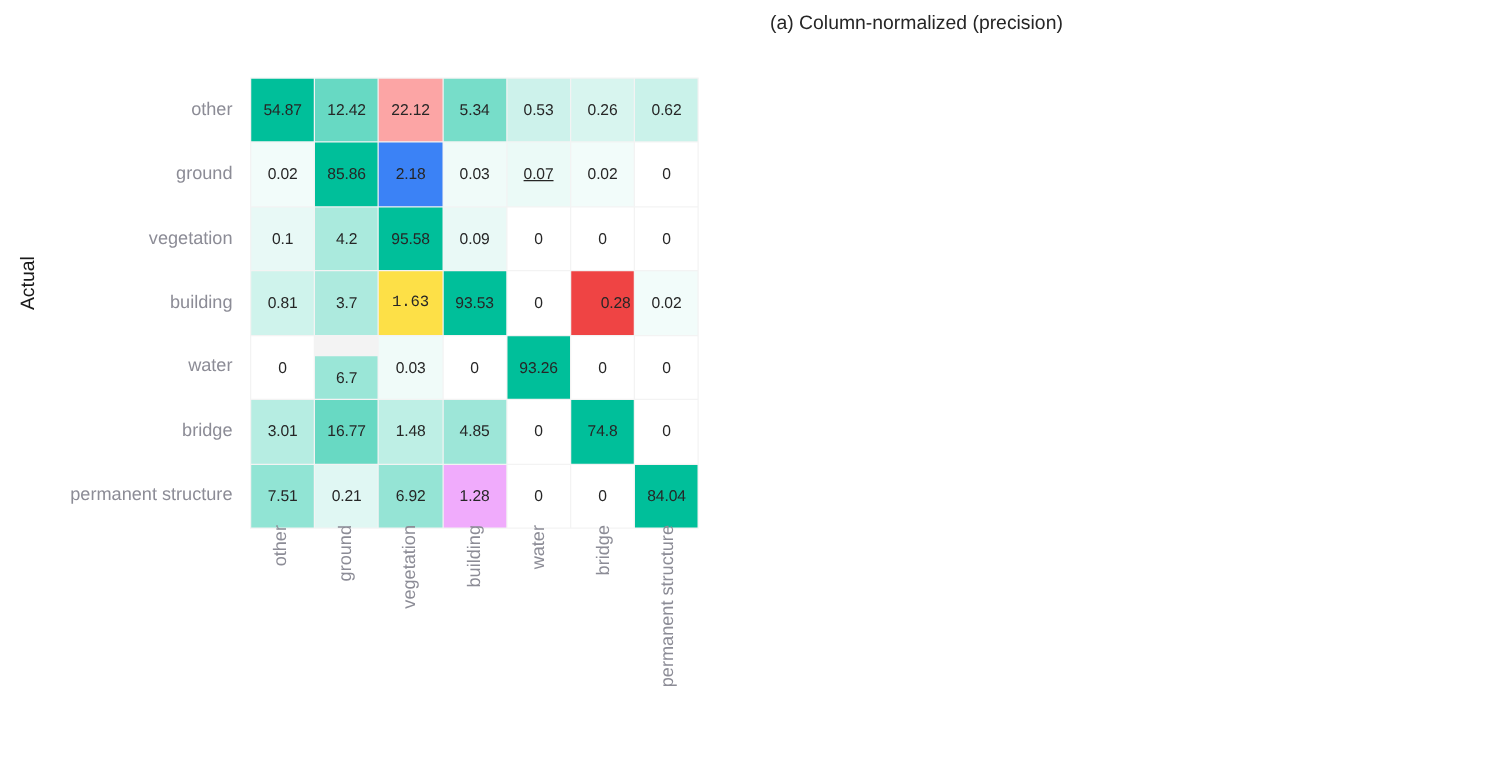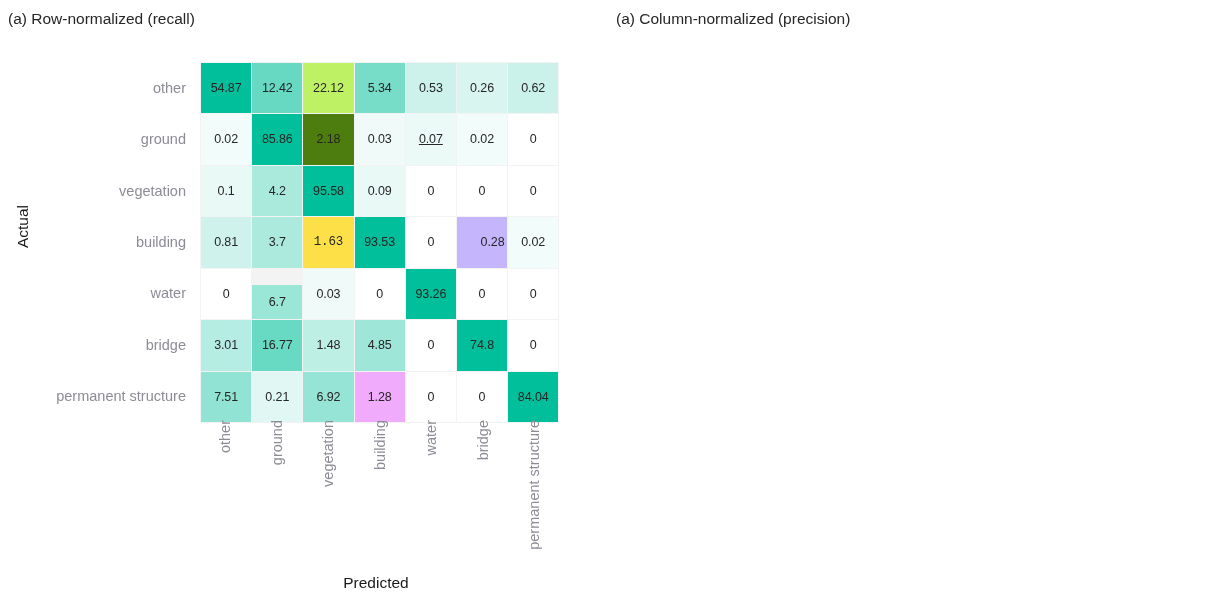--- a/index.html
+++ b/index.html
@@ -123,62 +123,61 @@
     color: #1a1a1a;
     white-space: nowrap;
     text-align: center;
   }
   #axis-x-left  { left: 200px; width: 352px; }
 </style>
 </head>
 <body>
 
 <div class="panel" id="panel-left">
-  <div class="panel-title">(a) Row-normalized (recall)</div>
 
   <div class="axis-y" id="axis-y-left">Actual</div>
 
   <div class="ylabels" id="ylabels-left">
       <div class="ytick">other</div>
       <div class="ytick">ground</div>
       <div class="ytick">vegetation</div>
       <div class="ytick">building</div>
       <div class="ytick">water</div>
       <div class="ytick">bridge</div>
       <div class="ytick">permanent structure</div>
     </div>
 
   <div class="grid" id="grid-left">
       <div class="cell onlight" style="background: rgb(0, 191, 154);">54.87</div>
       <div class="cell onlight" style="background: rgb(103, 217, 195);">12.42</div>
-      <div class="cell onlight" style="background: #bef264;">22.12</div>
+      <div class="cell onlight" style="background: #fca5a5;">22.12</div>
       <div class="cell onlight" style="background: rgb(119, 221, 201);">5.34</div>
       <div class="cell onlight" style="background: rgb(205, 242, 235);">0.53</div>
       <div class="cell onlight" style="background: rgb(216, 245, 239);">0.26</div>
       <div class="cell onlight" style="background: rgb(202, 242, 234);">0.62</div>
       <div class="cell onlight" style="background: rgb(242, 252, 250);">0.02</div>
       <div class="cell onlight" style="background: rgb(0, 191, 154);">85.86</div>
-      <div class="cell onlight" style="background: #4d7c0f;">2.18</div>
+      <div class="cell onlight" style="background: #3b82f6;">2.18</div>
       <div class="cell onlight" style="background: rgb(240, 251, 249);">0.03</div>
       <div class="cell onlight" style="background: rgb(235, 250, 247); text-decoration: underline;">0.07</div>
       <div class="cell onlight" style="background: rgb(242, 252, 250);">0.02</div>
       <div class="cell onlight" style="background: rgb(255, 255, 255);">0</div>
       <div class="cell onlight" style="background: rgb(232, 249, 246);">0.1</div>
       <div class="cell onlight" style="background: rgb(170, 234, 221);">4.2</div>
       <div class="cell onlight" style="background: rgb(0, 191, 154);">95.58</div>
       <div class="cell onlight" style="background: rgb(233, 249, 246);">0.09</div>
       <div class="cell onlight" style="background: rgb(255, 255, 255);">0</div>
       <div class="cell onlight" style="background: rgb(255, 255, 255);">0</div>
       <div class="cell onlight" style="background: rgb(255, 255, 255);">0</div>
       <div class="cell onlight" style="background: rgb(207, 243, 236);">0.81</div>
       <div class="cell onlight" style="background: rgb(173, 234, 222);">3.7</div>
       <div class="cell onlight" style="background: #fde047; font-family: Liberation Mono, monospace;">1.63</div>
       <div class="cell onlight" style="background: rgb(0, 191, 154);">93.53</div>
       <div class="cell onlight" style="background: rgb(255, 255, 255);">0</div>
-      <div class="cell onlight" style="background: #c4b5fd; padding-left: 21px;">0.28</div>
+      <div class="cell onlight" style="background: #ef4444; padding-left: 21px;">0.28</div>
       <div class="cell onlight" style="background: rgb(242, 252, 250);">0.02</div>
       <div class="cell onlight" style="background: rgb(255, 255, 255);">0</div>
       <div class="cell onlight" style="background: rgb(154, 230, 215); margin-top: 16px;">6.7</div>
       <div class="cell onlight" style="background: rgb(240, 251, 249);">0.03</div>
       <div class="cell onlight" style="background: rgb(255, 255, 255);">0</div>
       <div class="cell onlight" style="background: rgb(0, 191, 154);">93.26</div>
       <div class="cell onlight" style="background: rgb(255, 255, 255);">0</div>
       <div class="cell onlight" style="background: rgb(255, 255, 255);">0</div>
       <div class="cell onlight" style="background: rgb(182, 237, 226);">3.01</div>
       <div class="cell onlight" style="background: rgb(104, 217, 195);">16.77</div>
@@ -213,21 +212,20 @@
         <span>water</span>
       </div>
       <div class="xtick" style="left: 257.25px;">
         <span>bridge</span>
       </div>
       <div class="xtick" style="left: 308.7px;">
         <span>permanent structure</span>
       </div>
     </div>
 
-  <div class="axis-x" id="axis-x-left">Predicted</div>
 </div>
 
 <div class="panel" id="panel-right">
   <div class="panel-title">(a) Column-normalized (precision)</div>
 
   <div class="xlabels" id="xlabels-right"></div>
 
 </div>
 
 </body></html>

